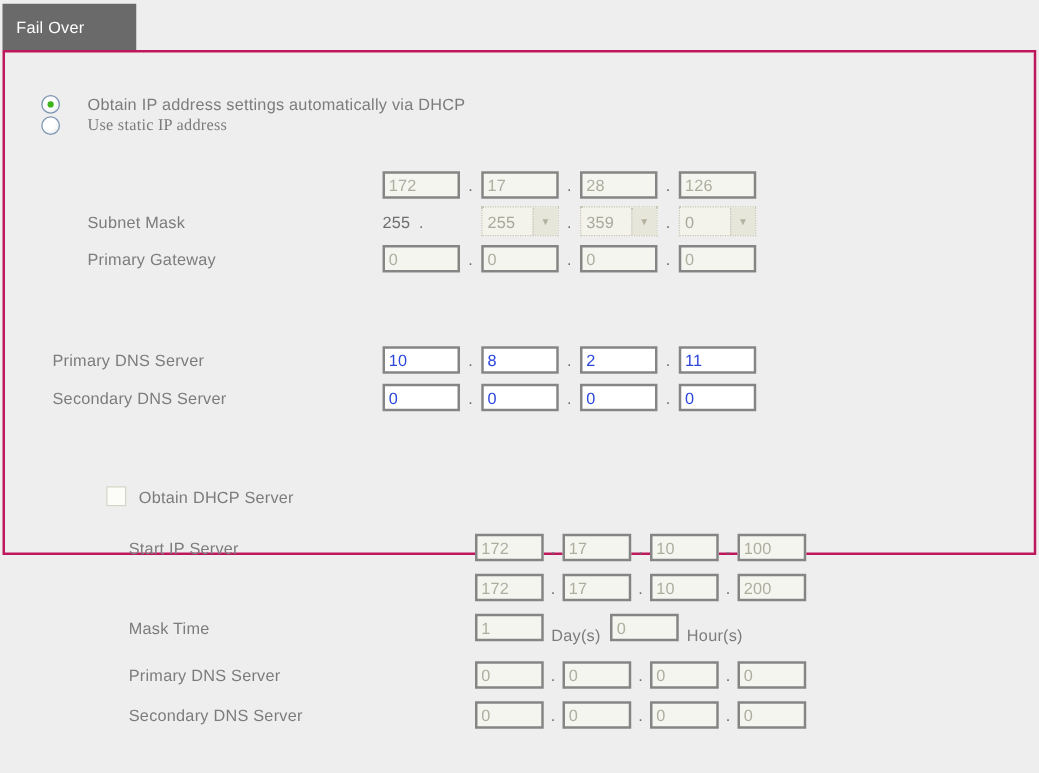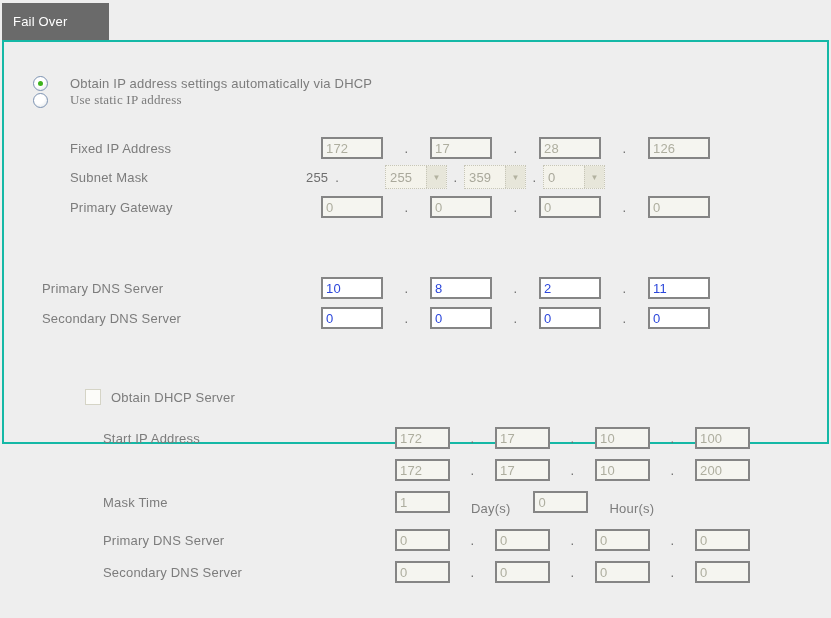--- a/index.html
+++ b/index.html
@@ -10,34 +10,34 @@
     letter-spacing:0.2px;
   }
   .tab{
     position:absolute;left:2px;top:3px;width:107px;height:37px;
     background:#6a6a6a;color:#ffffff;
     display:flex;align-items:center;padding-left:11px;box-sizing:border-box;
     font-size:13px;
   }
   .panel{
     position:absolute;left:2px;top:40px;width:827px;height:404px;
-    border:2px solid #14b8a6;box-sizing:border-box;background:#eeeeee;
+    border:2px solid #be185d;box-sizing:border-box;background:#eeeeee;
   }
   .row{position:absolute;left:0;right:0;height:24px;}
   .lbl{position:absolute;top:0;height:24px;display:flex;align-items:center;white-space:nowrap;}
   .lbl-a{left:66px;}   
   .lbl-b{left:38px;}   
   .lbl-c{left:99px;}   
   .grp{position:absolute;top:0;height:24px;display:flex;align-items:center;}
   .grp-a{left:302px;}  
   .grp-b{left:376px;}  
 
   input.octet{
     width:62px;height:22px;box-sizing:border-box;
-    border:2px solid #858585;padding:0 2px 0 3px;margin:15px;
+    border:2px solid #858585;padding:0 2px 0 3px;margin:0;
     font-family:"Liberation Sans",sans-serif;font-size:13px;letter-spacing:0.2px;
   }
   .grp-b input.octet{width:55px;}
   input.dis{color:#aeae9f;background:#f5f5f0;}
   input.en{color:#2c47db;background:#ffffff;}
   input.lease{width:75px;}
   .dot{width:17px;text-align:center;color:#6e6e6e;}
   .grp-b .dot{width:15px;}
   .unit{color:#7c7c7c;margin:12px 8px 0 6px;white-space:nowrap;}
 
@@ -92,21 +92,20 @@
   </div>
 
   <div class="row" style="top:46px;font-family:Liberation Serif, serif;">
     <div class="lbl" style="left:29px;">
       <span class="radio"></span>
       <span class="radio-lbl">Use static IP address</span>
     </div>
   </div>
 
   <div class="row" style="top:94px;">
-    <span class="lbl lbl-a">Fixed IP Address</span>
     <div class="grp grp-a">
       <input class="octet dis" value="172" style="">
       <span class="dot">.</span>
       <input class="octet dis" value="17" style="">
       <span class="dot">.</span>
       <input class="octet dis" value="28" style="">
       <span class="dot">.</span>
       <input class="octet dis" value="126" style="">
     </div>
   </div>
@@ -176,21 +175,21 @@
   </div>
 
   <div class="row" style="top:343px;">
     <div class="lbl" style="left:81px;">
       <span class="checkbox"></span>
       <span class="cb-lbl">Obtain DHCP Server</span>
     </div>
   </div>
 
   <div class="row" style="top:384px;">
-    <span class="lbl lbl-c">Start IP Address</span>
+    <span class="lbl lbl-c">Start IP Server</span>
     <div class="grp grp-b">
       <input class="octet dis" value="172" style="">
       <span class="dot">.</span>
       <input class="octet dis" value="17" style="">
       <span class="dot">.</span>
       <input class="octet dis" value="10" style="">
       <span class="dot">.</span>
       <input class="octet dis" value="100" style="">
     </div>
   </div>

